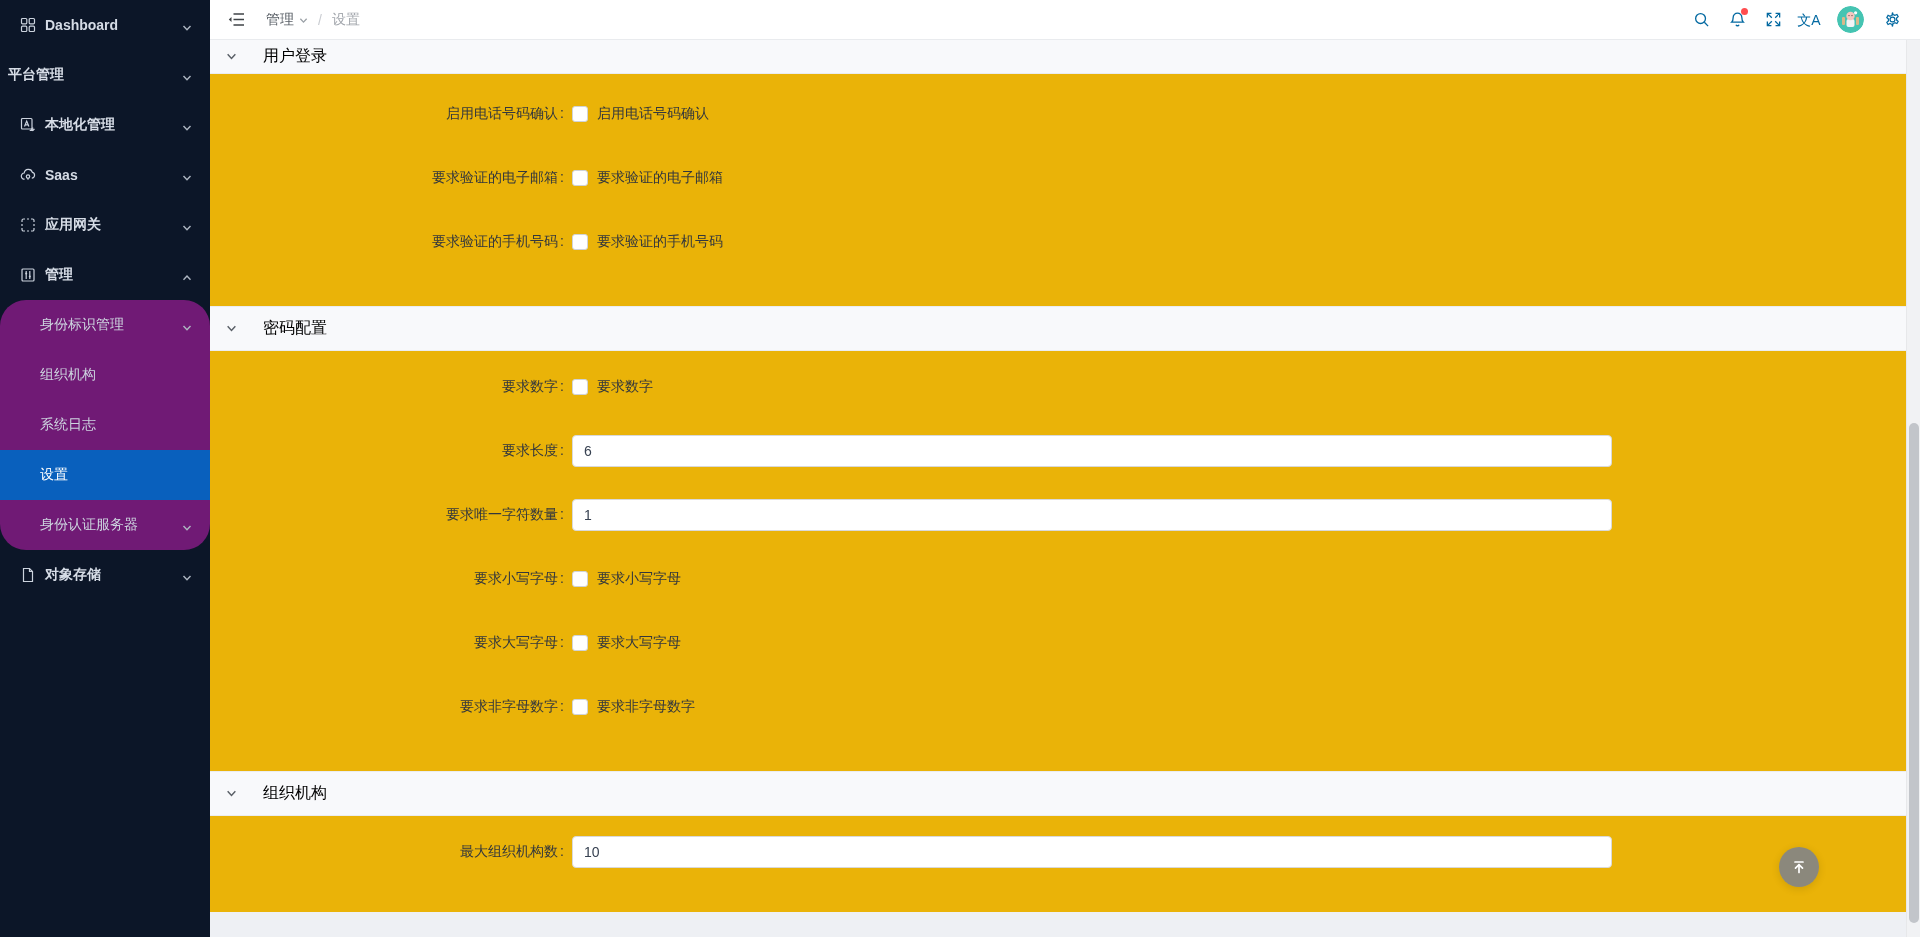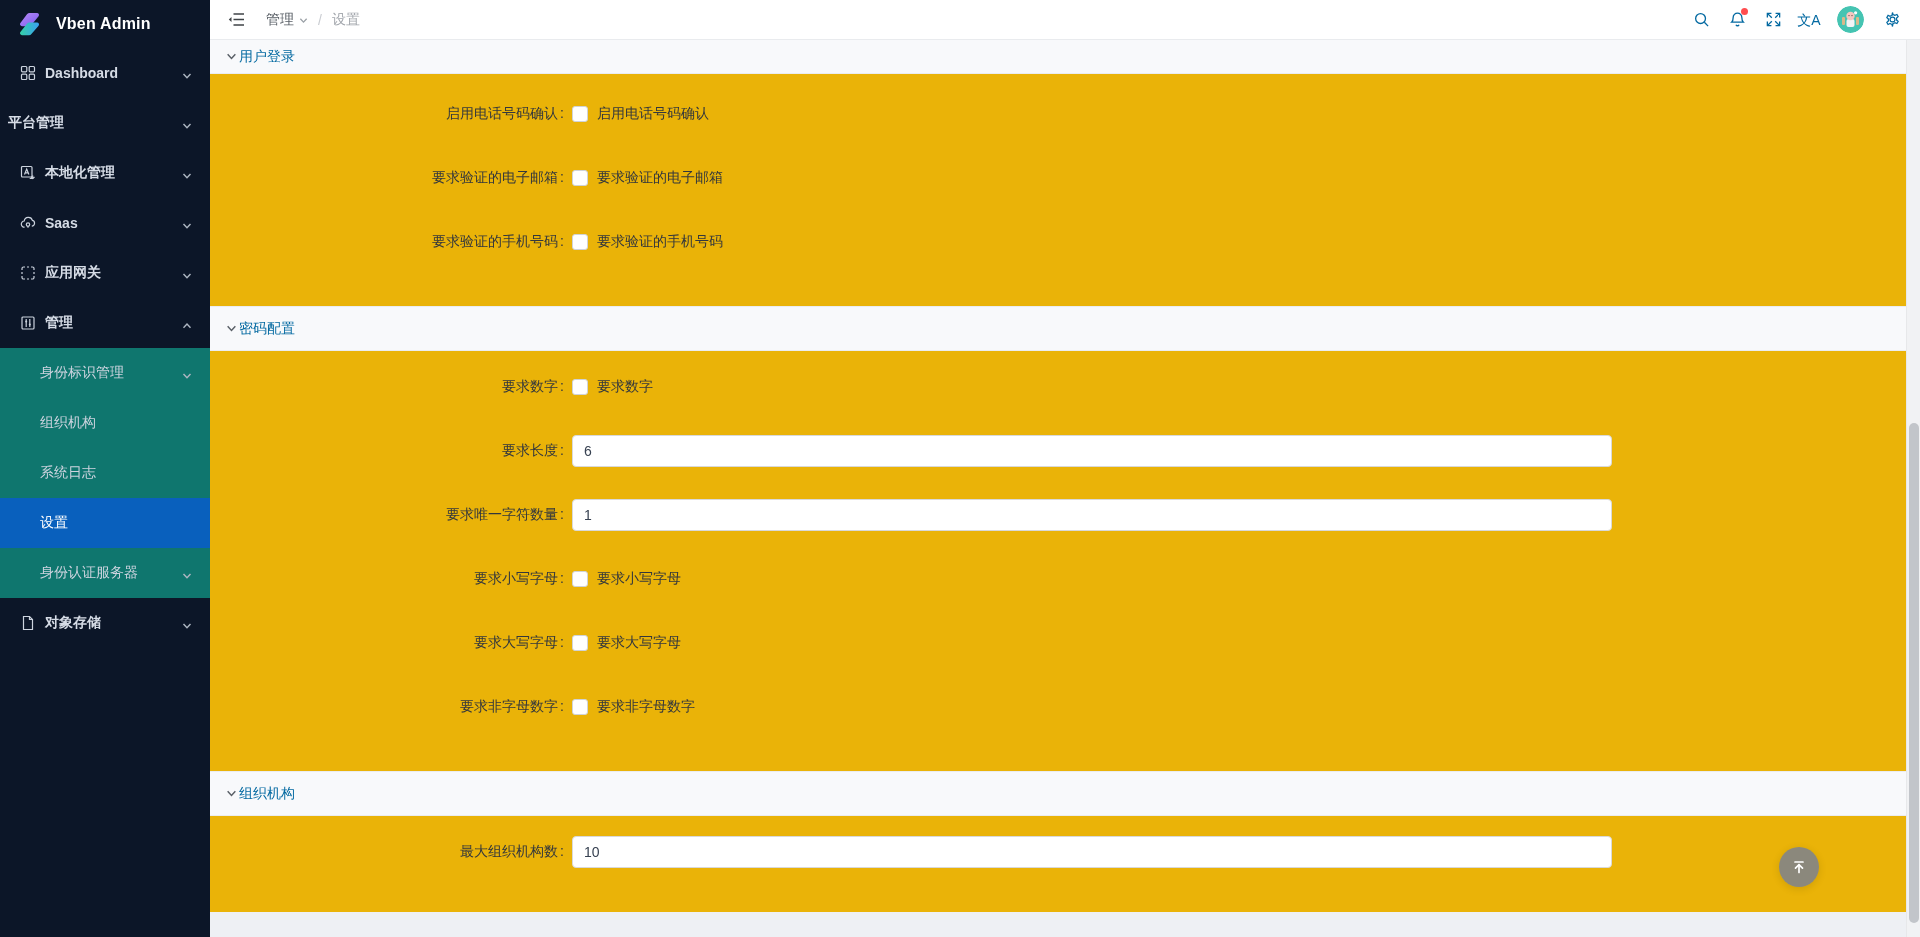--- a/index.html
+++ b/index.html
@@ -9,21 +9,21 @@
   
   .sidebar { position:absolute; left:0; top:0; width:210px; height:937px; background:#0c1628; color:rgba(255,255,255,.85); z-index:5; }
   .logo { height:48px; display:flex; align-items:center; padding-left:16px; }
   .logo-text { color:#fff; font-weight:bold; font-size:16px; margin-left:10px; letter-spacing:.2px; }
   .menu { font-size:14px; }
   .m-item { position:relative; height:50px; display:flex; align-items:center; padding-left:20px; cursor:pointer;font-weight:bold; }
   .m-item .mi-icon { width:16px; height:16px; margin-right:9px; display:flex; align-items:center; justify-content:center; color:#ccd3de; }
   .m-item.no-icon { padding-left:8px; }
   .m-label { flex:1; color:#d6dce6; white-space:nowrap; }
   .m-chevron { position:absolute; right:18px; top:50%; margin-top:-5px; color:#aeb6c2; }
-  .submenu { background:#0f766e; }
+  .submenu { background:#701a75;border-radius:26px; }
   .s-item { position:relative; height:50px; display:flex; align-items:center; padding-left:40px; cursor:pointer; }
   .s-item .m-label { color:#cdd4df; }
   .s-item.active { background:#0960bd; }
   .s-item.active .m-label { color:#ffffff; }
 
   
   .topbar { position:absolute; left:210px; top:0; width:1710px; height:40px; background:#ffffff; border-bottom:1px solid #e9ebee; display:flex; align-items:center; padding:0 12px 0 14px; z-index:4; }
   .fold-btn { width:24px; height:24px; display:flex; align-items:center; justify-content:center; color:#3f4347; cursor:pointer; }
   .breadcrumb { display:flex; align-items:center; margin-left:18px; font-size:14px; }
   .bc-item1 { color:#595f66; display:flex; align-items:center; cursor:pointer; }
@@ -36,21 +36,21 @@
   .avatar { width:27px; height:27px; border-radius:50%; overflow:hidden; margin:0 8px; cursor:pointer; flex:none; }
   .lang-glyph { font-size:14px; line-height:1; }
 
   
   .content { position:absolute; left:210px; top:40px; width:1696px; height:897px; background:#eef0f4; overflow:hidden; }
   .card { background:#ffffff; }
   .panel-header { display:flex; align-items:center; padding-left:16px; background:#f8f9fb; border-bottom:1px solid #ebedf0; cursor:pointer; }
   .panel-header.first { height:34px; border-top:none; }
   .panel-header.tall { height:45px; border-top:1px solid #ebedf0; }
   .ph-chevron { color:#595f66; display:flex; align-items:center; }
-  .ph-title { margin-left:2px; font-size:14px; color:#0369a1; }
+  .ph-title { margin-left:26px; font-size:16px; color:#000000; }
   .panel-body { background:#eab308; }
   .pb-1 { padding:24px 0 16px 0; }
   .pb-2 { padding:20px 0 16px 0; }
   .pb-3 { padding:20px 0 12px 0; }
   .form-row { display:flex; align-items:center; height:32px; margin-bottom:32px; }
   .form-label { width:362px; text-align:right; font-size:14px; color:#33373d; white-space:nowrap; }
   .form-label::after { content:":"; margin:0 8px 0 2px; }
   .form-control { width:1040px; display:flex; align-items:center; }
   .checkbox { width:16px; height:16px; border:1px solid #d0d3d8; border-radius:3px; background:#fff; cursor:pointer; flex:none; }
   .cb-label { margin-left:9px; font-size:14px; color:#33373d; cursor:pointer; }
@@ -62,37 +62,20 @@
 
   
   .back-top { position:absolute; left:1779px; top:847px; width:40px; height:40px; border-radius:50%; background:rgba(130,132,135,.92); display:flex; align-items:center; justify-content:center; cursor:pointer; z-index:7; box-shadow:0 2px 8px rgba(0,0,0,.12); }
 </style>
 </head>
 <body>
 
 <div id="app">
 
   <aside class="sidebar">
-    <div class="logo">
-      <svg width="30" height="30" viewBox="0 0 30 30">
-        <defs>
-          <linearGradient id="lg1" x1="0" y1="0" x2="1" y2="1">
-            <stop offset="0" stop-color="#b98af5"></stop>
-              <stop offset="1" stop-color="#7a5cf0"></stop>
-          </linearGradient>
-          <linearGradient id="lg2" x1="0" y1="0" x2="1" y2="0">
-            <stop offset="0" stop-color="#35d0a6"></stop>
-              <stop offset="1" stop-color="#3aa1f2"></stop>
-          </linearGradient>
-        </defs>
-        <path d="M13 4 h8 a2 2 0 0 1 1.6 3.2 L15.4 16 a3 3 0 0 1-2.4 1.2 h-7 a2 2 0 0 1-1.6-3.2 L11 5.2 A3 3 0 0 1 13 4 Z" fill="url(#lg1)"></path>
-        <path d="M13 13.5 h8 a2 2 0 0 1 1.6 3.2 L15.4 25 a3 3 0 0 1-2.4 1.2 h-7 a2 2 0 0 1-1.6-3.2 L11 14.7 a3 3 0 0 1 2-1.2 Z" fill="url(#lg2)"></path>
-      </svg>
-      <span class="logo-text">Vben Admin</span>
-    </div>
 
     <nav class="menu">
 
       <div class="m-item">
         <span class="mi-icon">
           <svg width="16" height="16" viewBox="0 0 16 16" fill="none" stroke="currentColor" stroke-width="1.2">
               <rect x="1.5" y="1.5" width="5.3" height="5.3" rx="1"></rect>
               <rect x="9.2" y="1.5" width="5.3" height="5.3" rx="1"></rect>
               <rect x="1.5" y="9.2" width="5.3" height="5.3" rx="1"></rect>
               <rect x="9.2" y="9.2" width="5.3" height="5.3" rx="1"></rect>

